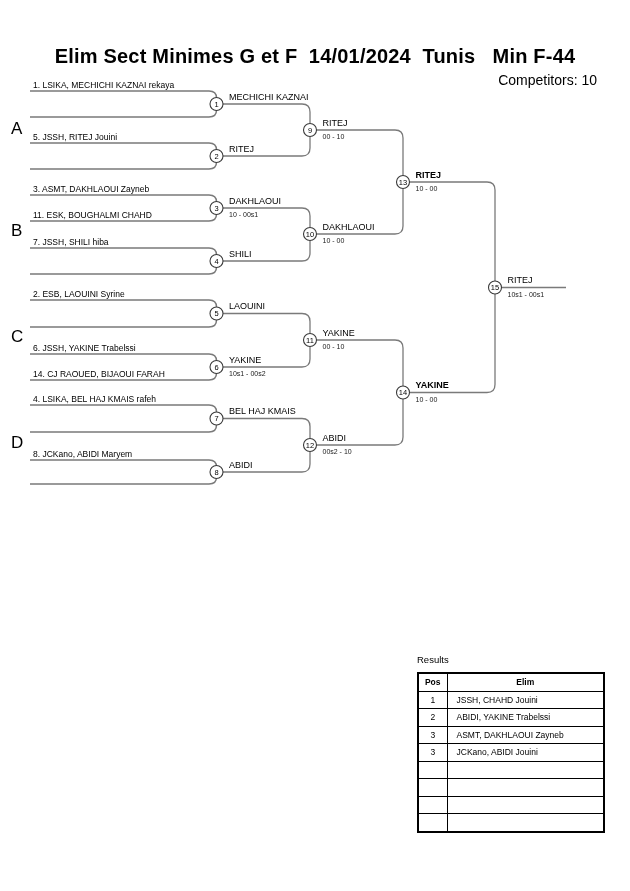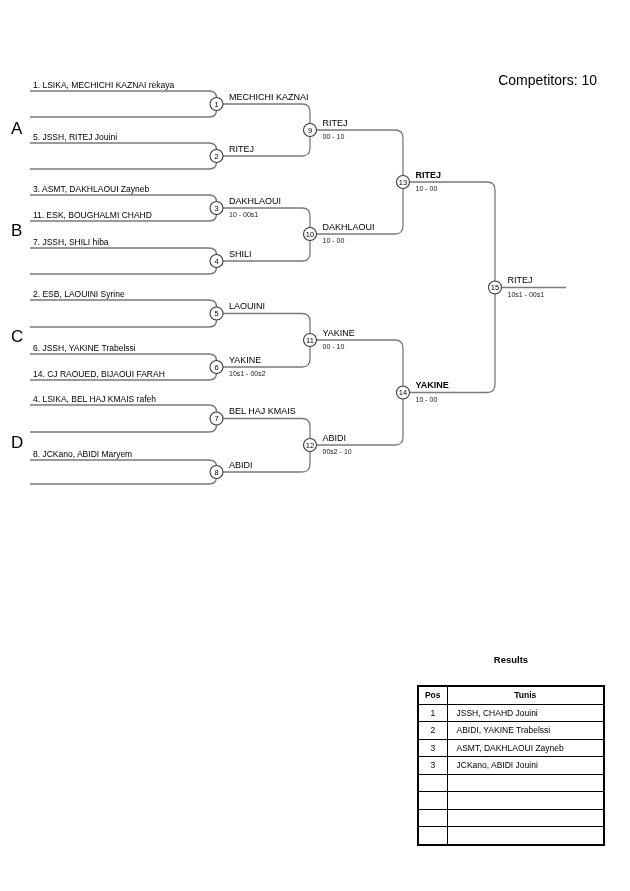--- a/index.html
+++ b/index.html
@@ -36,24 +36,24 @@
   svg.bracket .wname { font-size: 9px; }
   svg.bracket .wname.bold { font-weight: bold; }
   svg.bracket .score { font-size: 7px; fill: #1a1a1a; }
   svg.bracket .grp { font-size: 17px; }
   .results {
     position: absolute;
     left: 417px; top: 654px;
     width: 188px;
   }
   .results-title {
-    text-align: center;
+    text-align: left;
     font-size: 9.5px;
-    font-weight: bold;
-    margin-bottom: 20px;
+    font-weight: normal;
+    margin-bottom: 7px;
   }
   table.rtable {
     border-collapse: collapse;
     width: 188px;
     table-layout: fixed;
     border: 2px solid #000;
     font-size: 8.5px;
     padding-left: 12px;
   }
   table.rtable th, table.rtable td {
@@ -66,20 +66,21 @@
   table.rtable th { font-weight: bold; text-align: center; }
   table.rtable td.pos { text-align: center; }
   table.rtable td.name { text-align: left; padding-left: 9px; }
   .col-pos { width: 29px; }
 </style>
 </head>
 <body>
 
 <div class="page">
 
+  <div class="title">Elim Sect Minimes G et F  14/01/2024  Tunis   Min F-44</div>
   <div class="competitors">Competitors: 10</div>
 
   <svg class="bracket" width="630" height="560" viewBox="0 0 630 560">
 
     <text class="grp" x="11" y="134">A</text>
     <text class="grp" x="11" y="236">B</text>
     <text class="grp" x="11" y="342">C</text>
     <text class="grp" x="11" y="448">D</text>
 
     <g>
@@ -193,21 +194,21 @@
   <div class="results">
     <div class="results-title">Results</div>
     <table class="rtable">
       <colgroup>
           <col class="col-pos">
           <col>
         </colgroup>
       <thead>
         <tr>
           <th>Pos</th>
-          <th>Tunis</th>
+          <th>Elim</th>
         </tr>
       </thead>
       <tbody>
         <tr>
           <td class="pos">1</td>
           <td class="name">JSSH, CHAHD Jouini</td>
         </tr>
         <tr>
           <td class="pos">2</td>
           <td class="name">ABIDI, YAKINE Trabelssi</td>

